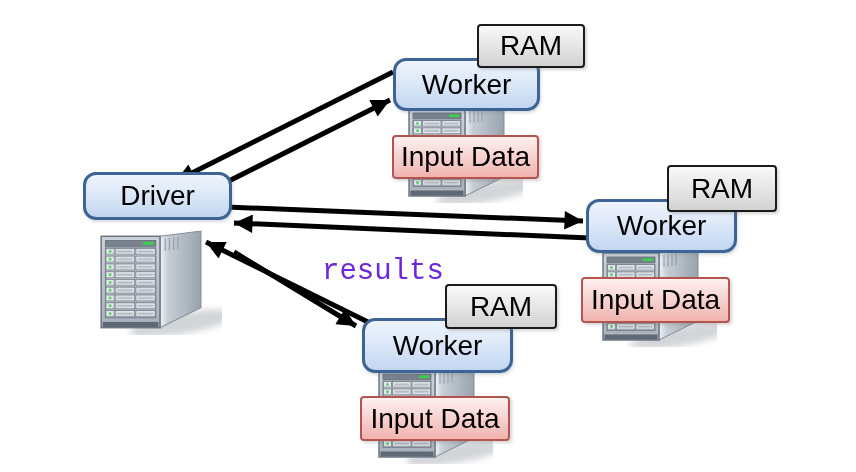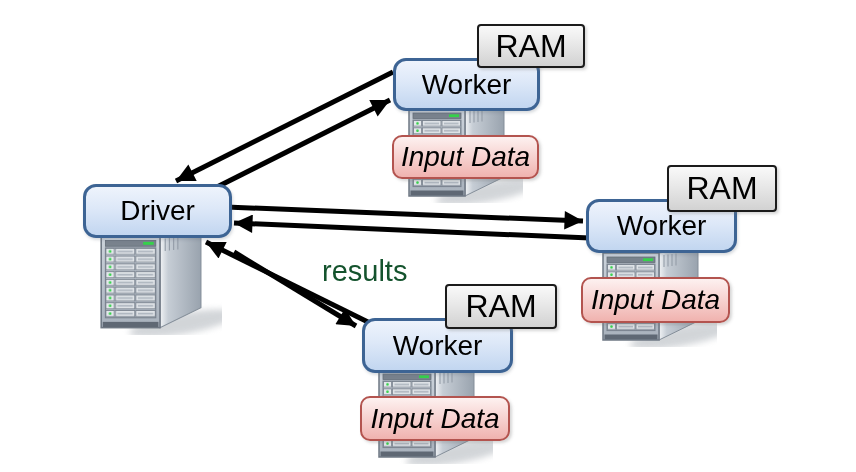--- a/index.html
+++ b/index.html
@@ -22,38 +22,37 @@
     border:3px solid #3d6494;
     border-radius:13px;
     font-size:28px;
     z-index:3;
     box-shadow:1px 2px 3px rgba(100,110,125,0.25);
   }
   .ram{
     background:linear-gradient(180deg,#f9f9f9 0%,#e8e8e8 45%,#d2d2d2 100%);
     border:2.5px solid #1b1b1b;
     border-radius:4px;
-    font-size:32px;
+    font-size:28px;
     z-index:4;
     box-shadow:2px 2px 3px rgba(120,120,120,0.3);
   }
   .input{
     background:linear-gradient(180deg,#fdf1f0 0%,#f8d8d6 40%,#f0b3af 100%);
     border:2.5px solid #b3544f;
-    border-radius:10px;
+    border-radius:4px;
     font-size:28px;
     z-index:3;
     box-shadow:2px 2px 3px rgba(120,120,120,0.3);
-    font-style:italic;
   }
   .server{position:absolute;z-index:1;}
   .arrows{position:absolute;left:0;top:0;z-index:2;}
   .edge-label{
     position:absolute;
-    font-size:29px;color:#14532d;z-index:2;white-space:nowrap;
+    font-size:29px;color:#6d28d9;z-index:2;white-space:nowrap;font-family:Liberation Mono, monospace;
   }
 </style>
 </head>
 <body>
 
 <div class="canvas">
 
   <svg style="position:absolute;width:0;height:0" aria-hidden="true">
     <defs>
       <linearGradient id="gFront" x1="0" y1="0" x2="0" y2="1">
@@ -116,21 +115,21 @@
       <line x1="209" y1="191" x2="390" y2="100" marker-end="url(#ah)"></line>
       <line x1="226" y1="207" x2="583" y2="221" marker-end="url(#ah)"></line>
       <line x1="590" y1="238" x2="234" y2="223" marker-end="url(#ah)"></line>
       <line x1="234" y1="252" x2="356" y2="326" marker-end="url(#ah)"></line>
       <line x1="372" y1="324" x2="206" y2="242" marker-end="url(#ah)"></line>
     </g>
   </svg>
 
   <div class="edge-label" style="left:322px;top:255px">results</div>
 
-  <div class="nodebox blue" style="left:83px;top:184px;width:149px;height:54px">
+  <div class="nodebox blue" style="left:83px;top:172px;width:149px;height:48px">
     <span>Driver</span>
   </div>
 
   <div class="nodebox blue" style="left:393px;top:58px;width:147px;height:53px">
     <span>Worker</span>
   </div>
   <div class="nodebox ram" style="left:477px;top:24px;width:108px;height:44px">
     <span>RAM</span>
   </div>
   <div class="nodebox input" style="left:392px;top:135px;width:147px;height:44px">

